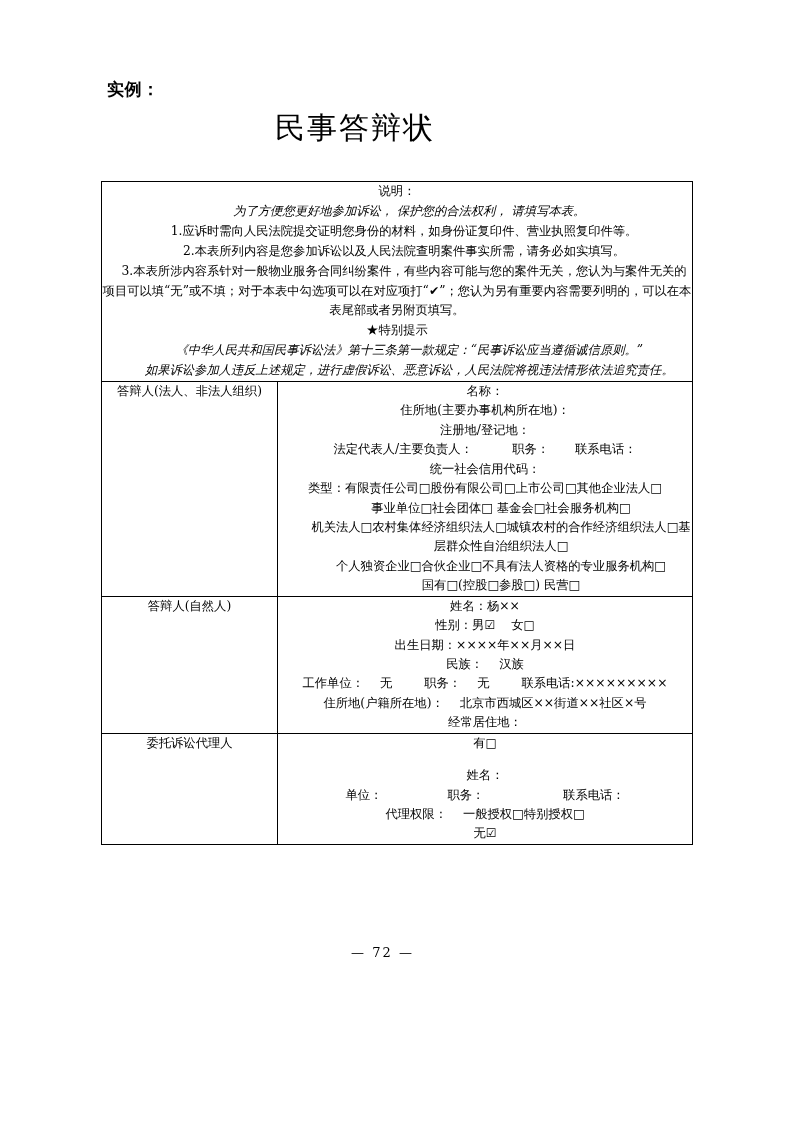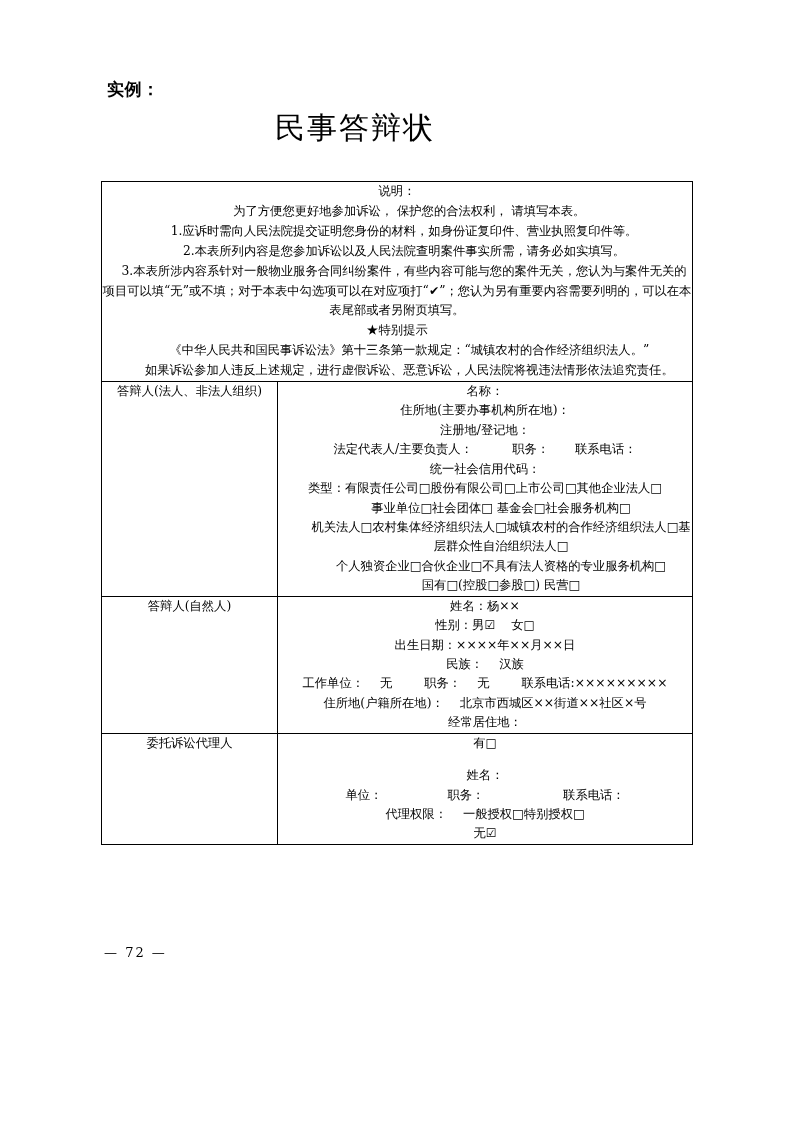--- a/index.html
+++ b/index.html
@@ -68,21 +68,21 @@
   }
 
   
   .notes-cell {
     padding: 6px 7px 8px 7px;
     line-height: 1.62;
   }
   .notes-cell p {
     margin: 0;
   }
-  .indent-1 { text-indent: 2em; }
+  .indent-1 { text-indent: 2em; font-style: italic; }
   .indent-2 { text-indent: 1.15em; }
 
   
   .case-row td {
     height: 32px;
     vertical-align: middle;
   }
   .case-label {
     text-align: center;
   }
@@ -121,21 +121,21 @@
   .box-checked { font-family: "DejaVu Sans", sans-serif; font-size: 12px; }
 
   .x-mark { font-family: "DejaVu Sans", sans-serif; letter-spacing: 0px; }
 
   
   .page-footer {
     position: absolute;
     left: 0;
     top: 945px;
     width: 661px;
-    text-align: left;
+    text-align: center;
     padding-left: 104px;
     font-size: 13px;
     box-sizing: border-box;
     letter-spacing: 2px;
   }
 </style>
 </head>
 <body>
 
 <div class="page">
@@ -153,21 +153,21 @@
 
     <tbody>
         <tr>
       <td colspan="4" class="notes-cell">
         <p>说明：</p>
         <p class="indent-1">为了方便您更好地参加诉讼， 保护您的合法权利， 请填写本表。</p>
         <p class="indent-2">1.应诉时需向人民法院提交证明您身份的材料，如身份证复印件、营业执照复印件等。</p>
         <p class="indent-2">2.本表所列内容是您参加诉讼以及人民法院查明案件事实所需，请务必如实填写。</p>
         <p class="indent-2">3.本表所涉内容系针对一般物业服务合同纠纷案件，有些内容可能与您的案件无关，您认为与案件无关的项目可以填“无”或不填；对于本表中勾选项可以在对应项打“✔”；您认为另有重要内容需要列明的，可以在本表尾部或者另附页填写。</p>
         <p>★特别提示</p>
-        <p class="indent-1">《中华人民共和国民事诉讼法》第十三条第一款规定：“城镇农村的合作经济组织法人。”</p>
+        <p class="indent-1">《中华人民共和国民事诉讼法》第十三条第一款规定：“民事诉讼应当遵循诚信原则。”</p>
         <p class="indent-1">如果诉讼参加人违反上述规定，进行虚假诉讼、恶意诉讼，人民法院将视违法情形依法追究责任。</p>
       </td>
     </tr>
 
 
 
     <tr>
       <td colspan="2" class="party-label">答辩人(法人、非法人组织)</td>
       <td colspan="2" class="party-body">
         <p>名称：</p>

